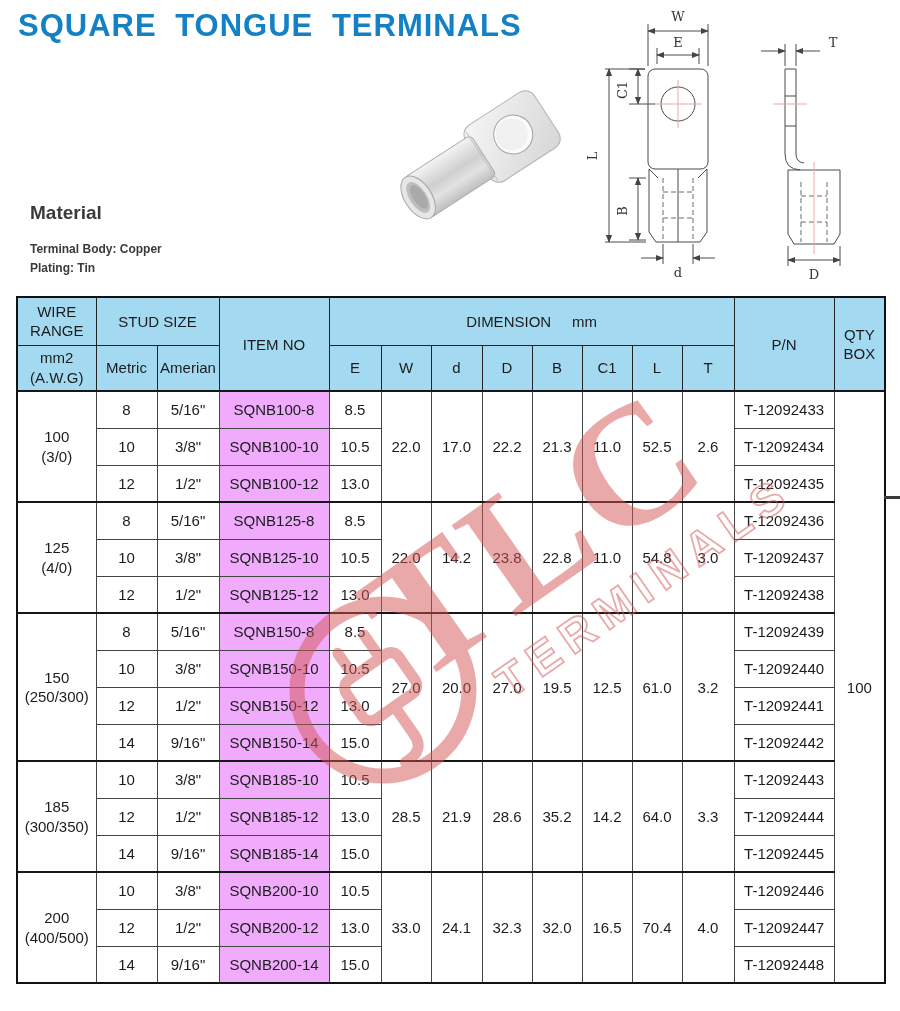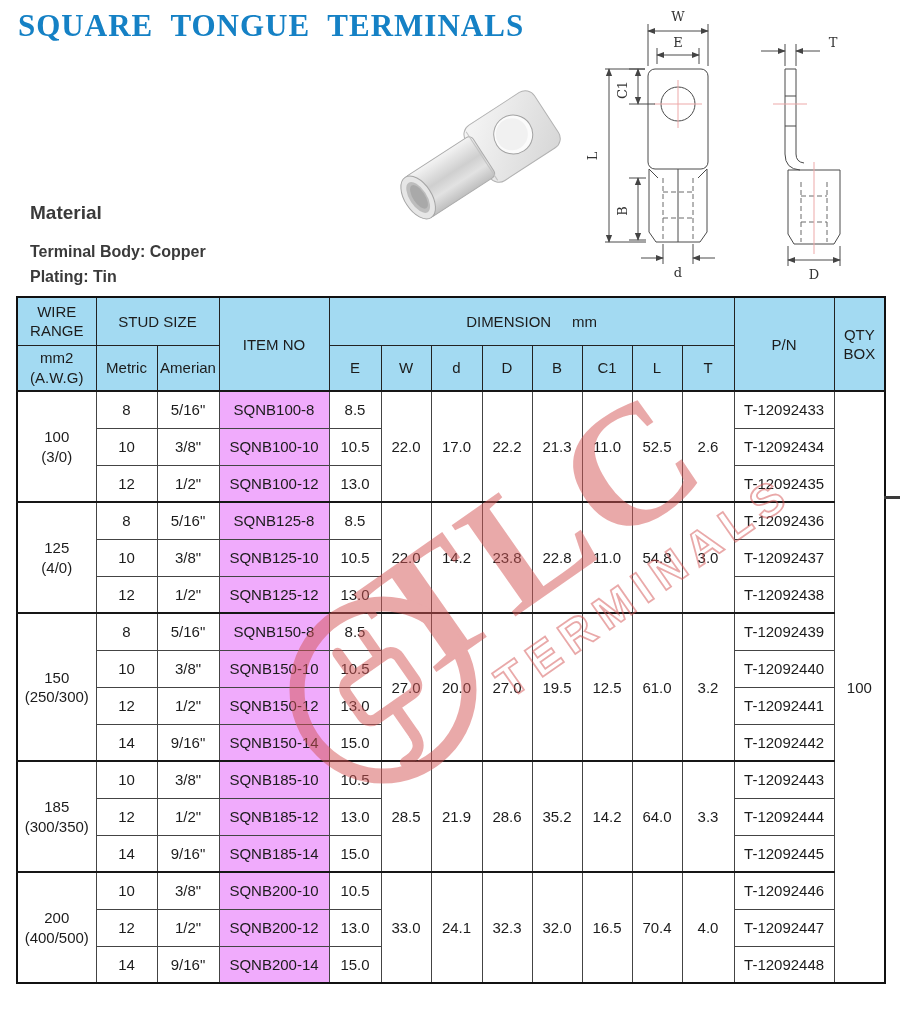--- a/index.html
+++ b/index.html
@@ -1,24 +1,24 @@
 <!DOCTYPE html>
 <html><head>
 <meta charset="utf-8">
 <style>
   * { margin:0; padding:0; box-sizing:border-box; }
   body { background:#fff; font-family:"Liberation Sans", sans-serif; }
   .page { position:relative; width:900px; height:1011px; background:#fff; overflow:hidden; }
 
   .title { position:absolute; left:18px; top:8px; font-size:31px; font-weight:bold;
-           color:#1581c5; letter-spacing:1px; word-spacing:9px;font-family:Liberation Serif, serif; }
+           color:#1581c5; letter-spacing:1px; word-spacing:9px; }
 
   .material { position:absolute; left:30px; top:202px; color:#333; }
   .material h3 { font-size:19px; font-weight:600; color:#3a3a3a; margin-bottom:16px; }
-  .material div { font-size:16px; font-weight:bold; color:#3a3a3a; line-height:1.55; }
+  .material div { font-size:12px; font-weight:bold; color:#3a3a3a; line-height:1.55; }
 
   .photo { position:absolute; left:383px; top:50px; }
   .drawings { position:absolute; left:583px; top:4px; }
   .dimlbl { font-family:"DejaVu Serif", serif; font-size:13px; fill:#333; }
 
   .spec-table { position:absolute; left:16px; top:296px; width:868px; border-collapse:collapse;
                 table-layout:fixed; color:#1c1c1c; }
   .spec-table th, .spec-table td { border:1px solid #444; text-align:center; vertical-align:middle;
                 font-size:15px; overflow:hidden; }
   .spec-table thead th { background:#a3daf2; font-weight:normal; border:1.5px solid #222; }

